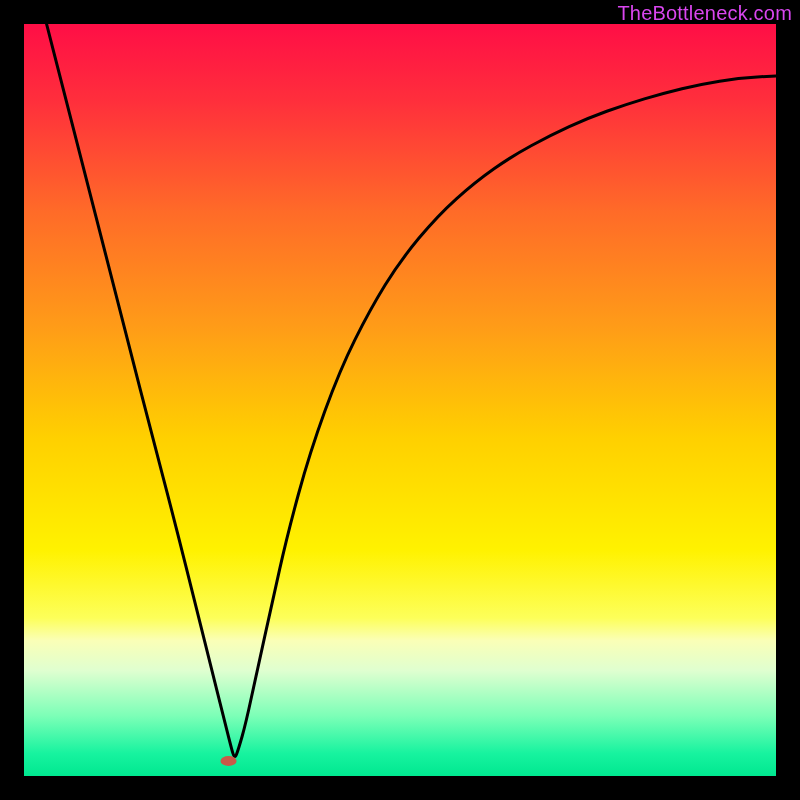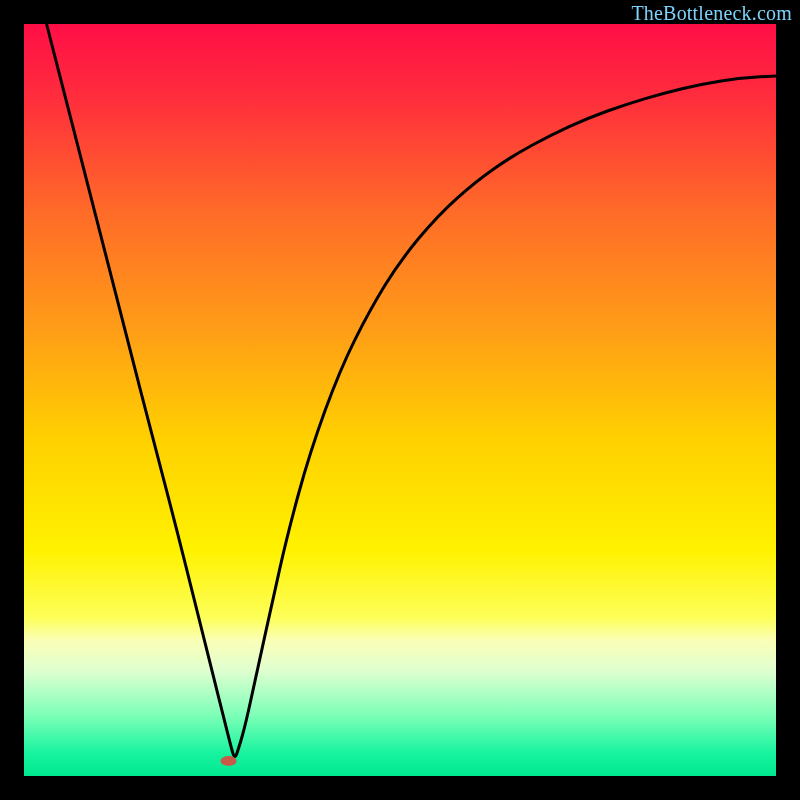--- a/index.html
+++ b/index.html
@@ -28,24 +28,23 @@
   }
   .plot svg {
     position: absolute;
     left: 0;
     top: 0;
   }
   .attribution {
     position: absolute;
     top: 2px;
     right: 8px;
-    color: #7dd3fc;
+    color: #d946ef;
     font-size: 20px;
     letter-spacing: 0.2px;
-    font-family: Liberation Serif, serif;
   }
 </style>
 </head>
 <body>
 
 <div class="frame">
   <div class="plot">
     <svg width="752" height="752" viewBox="0 0 752 752">
       <defs>
         <linearGradient id="bgGrad" x1="0" y1="0" x2="0" y2="1">

